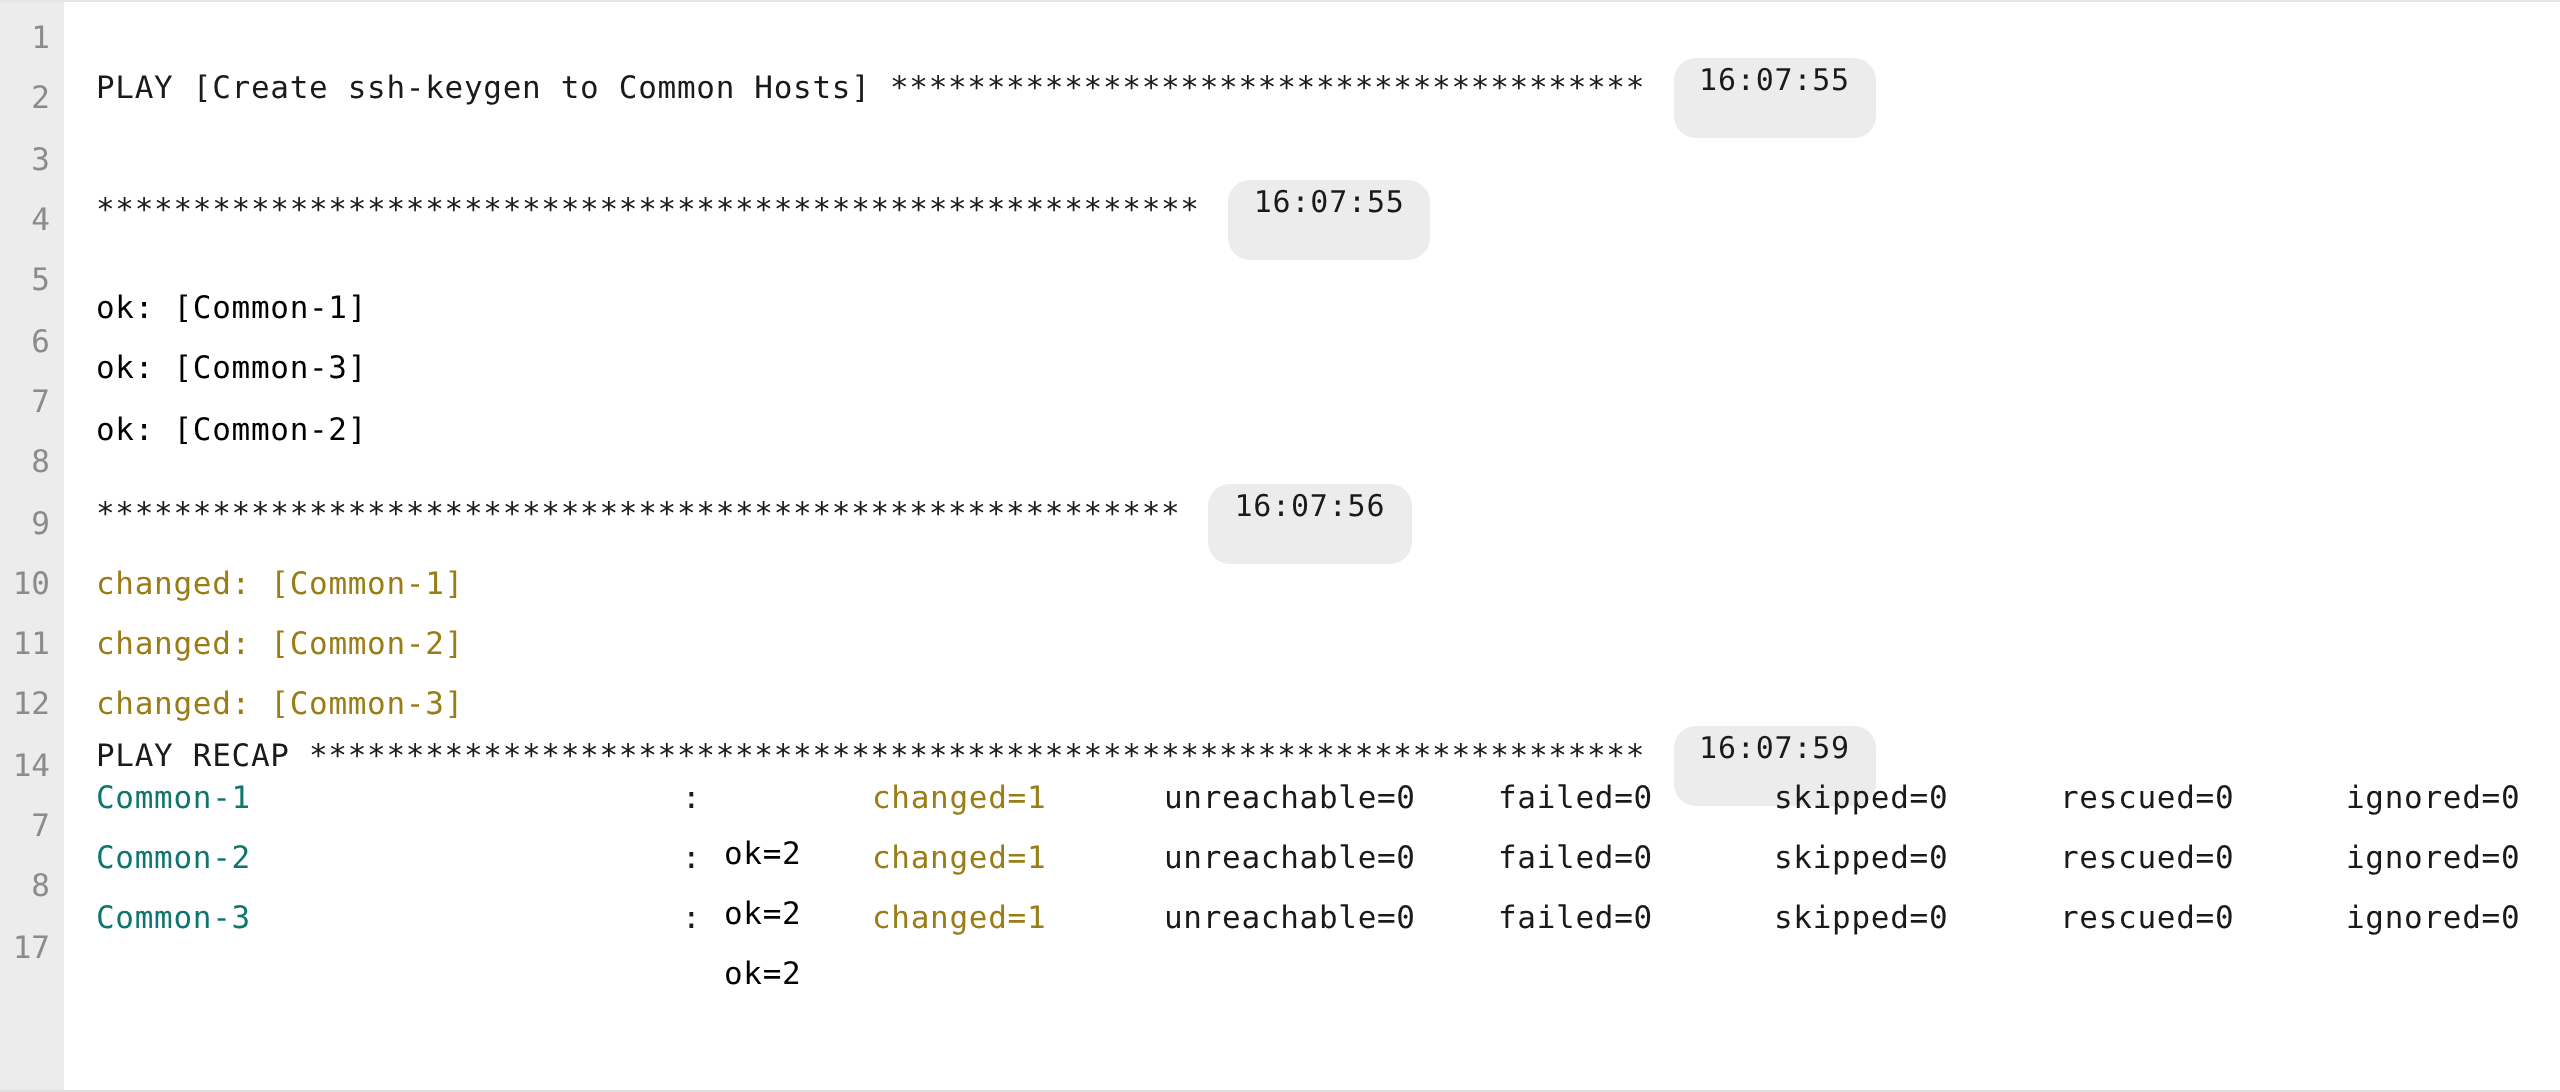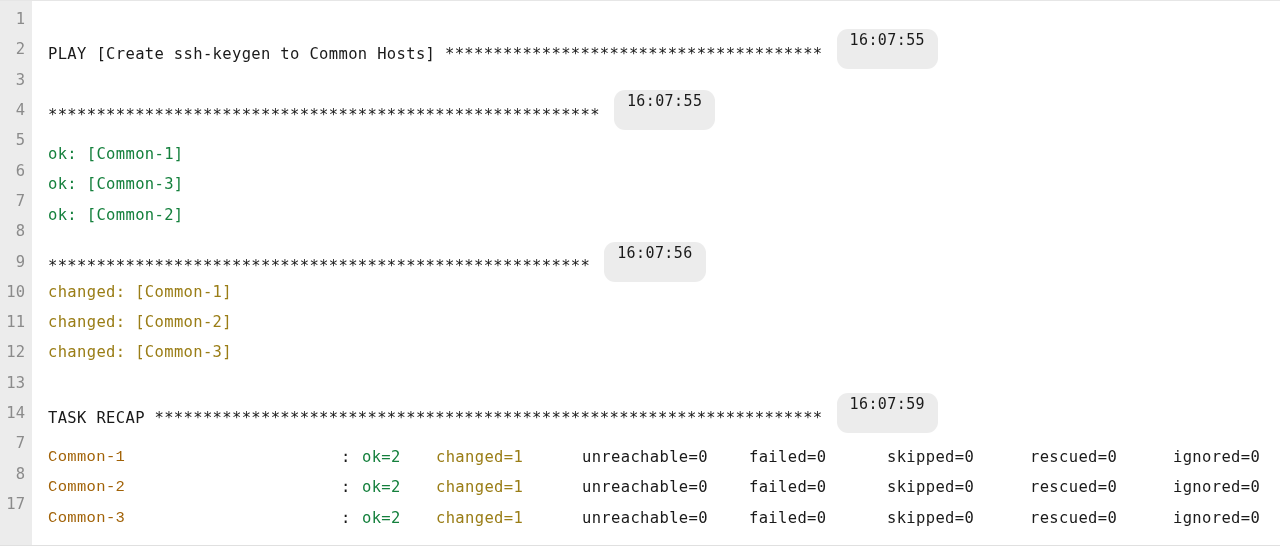--- a/index.html
+++ b/index.html
@@ -63,29 +63,29 @@
 
   .content {
     flex: 1 1 auto;
     padding-left: 16px;
     font-size: 15.5px;
     line-height: 30.3px;
     color: #1a1a1a;
     letter-spacing: 0.35px;
     white-space: pre;
     display: flex;
-    align-items: flex-end;
+    align-items: flex-start;
   }
 
   .txt { white-space: pre; }
 
   .c-default { color: #1a1a1a; }
-  .c-ok      { color: #15803d; margin-top: 28px; }
+  .c-ok      { color: #000000; margin-top: 28px; }
   .c-changed { color: #9a7d16; }
-  .c-host    { color: #a16207; font-family: Liberation Mono, monospace; }
+  .c-host    { color: #0f766e; }
 
   .stars {
     color: #1a1a1a;
     white-space: pre;
   }
 
   .ts-badge {
     display: inline-block;
     background: #ececec;
     color: #1a1a1a;
@@ -183,31 +183,25 @@
       </div>
     </div>
 
     <div class="line">
       <div class="ln">12</div>
       <div class="content">
         <span class="txt c-changed">changed:</span><span class="txt c-changed"> [Common-3]</span>
       </div>
     </div>
 
-    <div class="line">
-      <div class="ln">13</div>
-      <div class="content">
-        <span class="txt c-default"></span>
-      </div>
-    </div>
 
     <div class="line">
       <div class="ln">14</div>
       <div class="content">
-        <span class="txt c-default">TASK RECAP </span><span class="stars">*********************************************************************</span><span class="ts-badge">16:07:59</span>
+        <span class="txt c-default">PLAY RECAP </span><span class="stars">*********************************************************************</span><span class="ts-badge">16:07:59</span>
       </div>
     </div>
 
     <div class="line">
       <div class="ln">7</div>
       <div class="content"><span class="txt c-host" style="display:inline-block;width:293px">Common-1</span><span class="txt c-default" style="display:inline-block;width:21px">:</span><span class="txt c-ok" style="display:inline-block;width:74px">ok=2</span><span class="txt c-changed" style="display:inline-block;width:146px">changed=1</span><span class="txt c-default" style="display:inline-block;width:167px">unreachable=0</span><span class="txt c-default" style="display:inline-block;width:138px">failed=0</span><span class="txt c-default" style="display:inline-block;width:143px">skipped=0</span><span class="txt c-default" style="display:inline-block;width:143px">rescued=0</span><span class="txt c-default">ignored=0</span></div>
     </div>
 
     <div class="line">
       <div class="ln">8</div>

